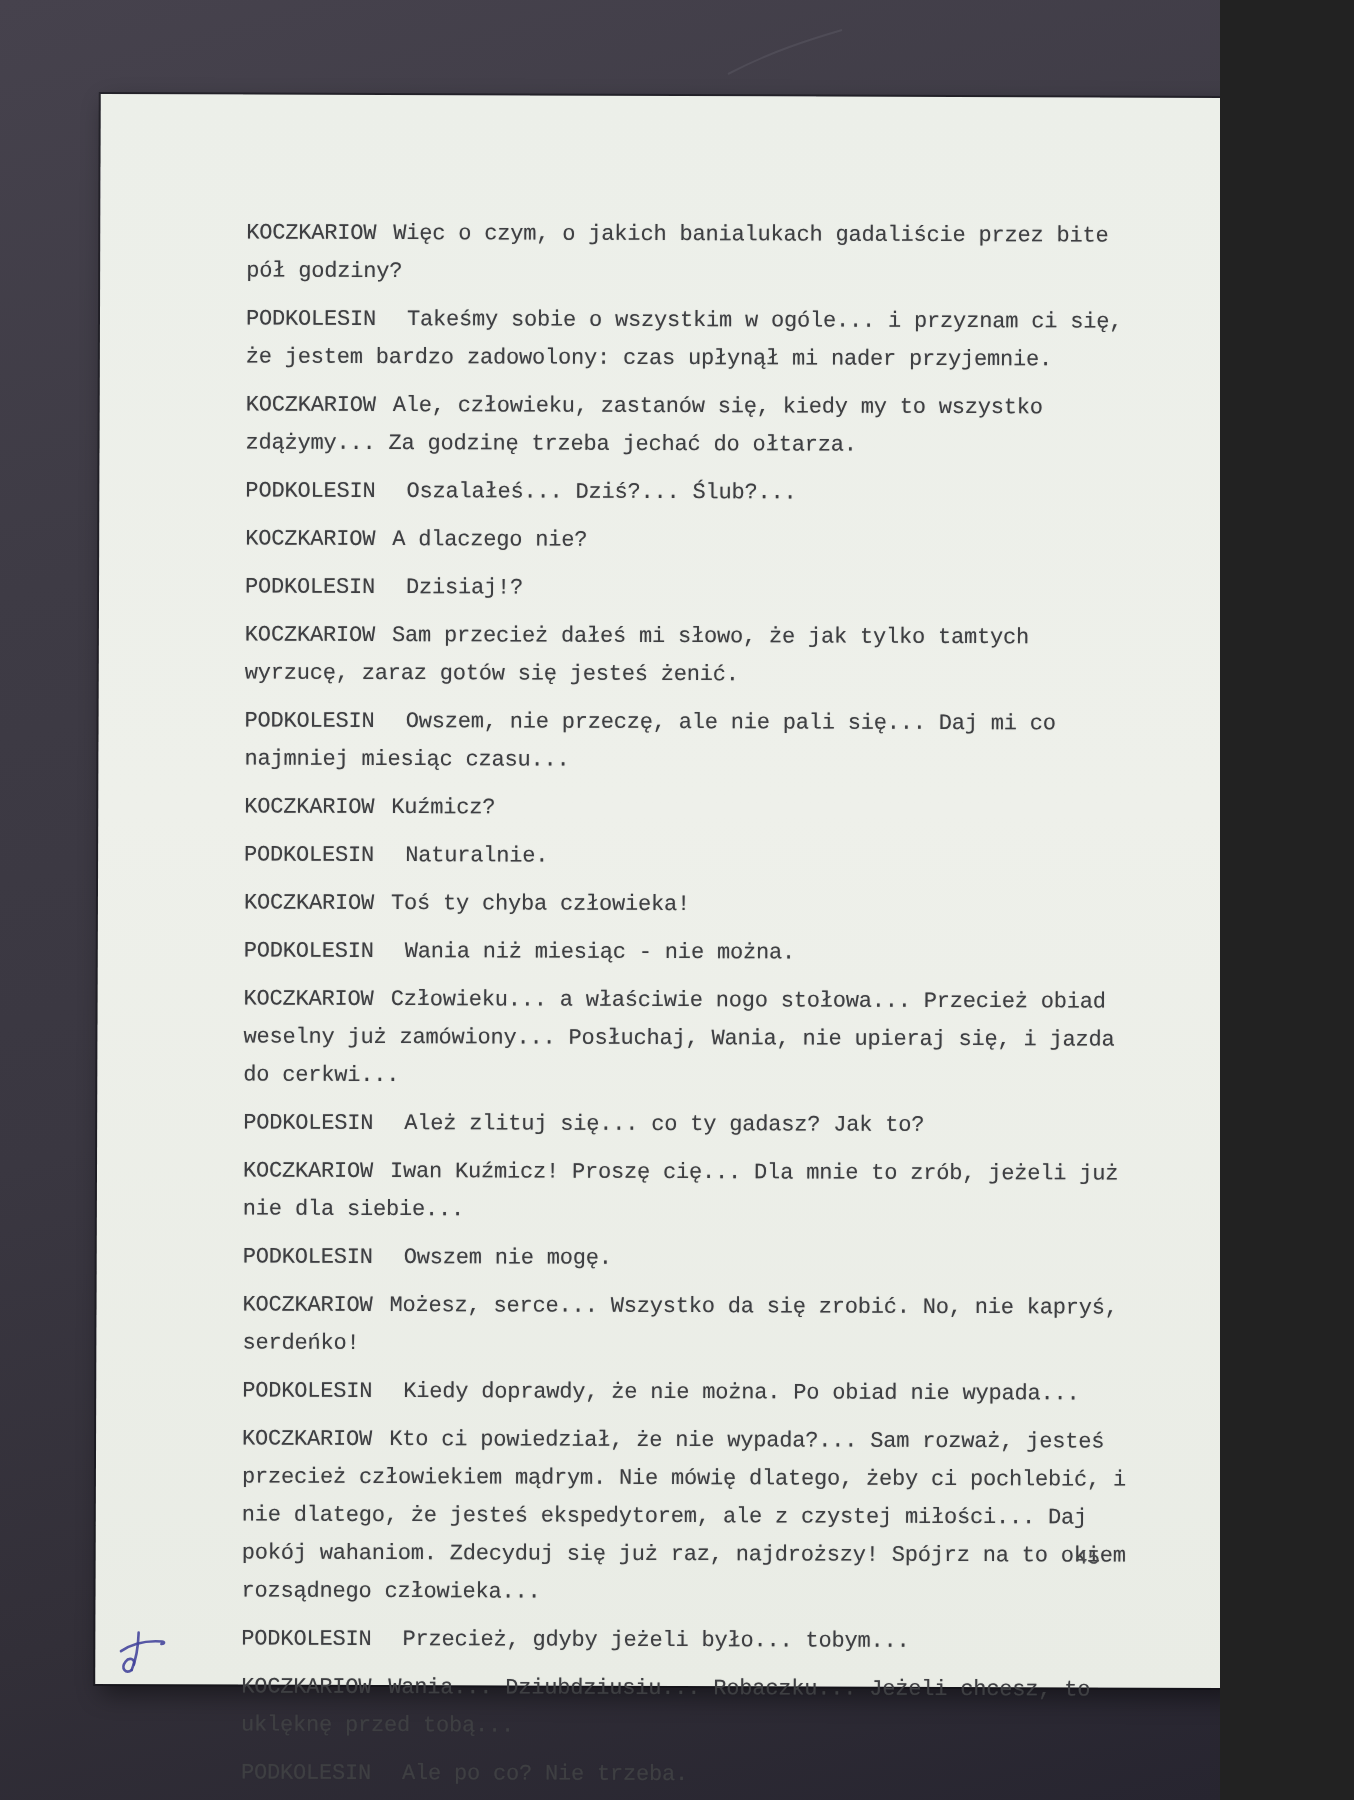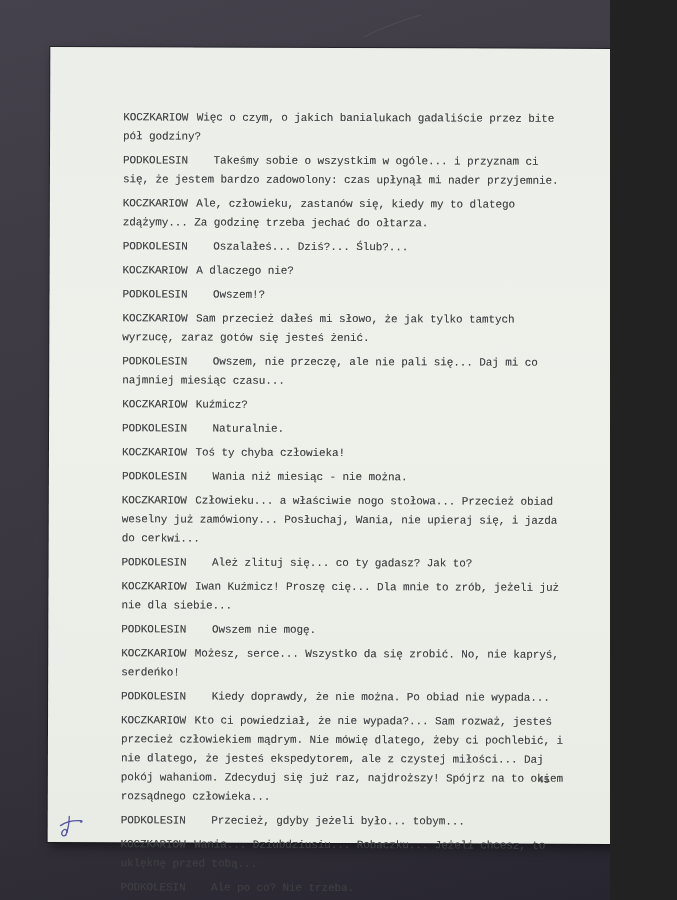--- a/index.html
+++ b/index.html
@@ -55,21 +55,21 @@
     line-height: 19px;
   }
   .content p.line {
     margin: 0 0 5px 0;
     text-shadow: 0 0 0.5px rgba(70,70,75,0.45);
   }
   .content .speaker {
     margin-right: 2px;
   }
   .content p.pod .speaker {
-    margin-right: 19px;
+    margin-right: 9px;
   }
   .page-number {
     position: absolute;
     top: 726px;
     right: 66px;
     font-size: 10px;
     color: #4a4b4e;
     text-shadow: 0 0 0.5px rgba(70,70,75,0.4);
   }
   .pen-mark {
@@ -97,24 +97,24 @@
     <path d="M662,12 C652,48 641,94 630,136" stroke="rgba(235,235,245,0.10)" stroke-width="1.2" fill="none"></path>
     <path d="M364,37 C385,26 404,20 421,15" stroke="rgba(235,235,245,0.08)" stroke-width="1" fill="none"></path>
   </svg>
   <div class="speck"></div>
 
   <div class="paper">
 
     <div class="content">
         <p class="line koc"><span class="speaker">KOCZKARIOW</span> <span class="text">Więc o czym, o jakich banialukach gadaliście przez bite pół godziny?</span></p>
         <p class="line pod"><span class="speaker">PODKOLESIN</span> <span class="text">Takeśmy sobie o wszystkim w ogóle... i przyznam ci się, że jestem bardzo zadowolony: czas upłynął mi nader przyjemnie.</span></p>
-        <p class="line koc"><span class="speaker">KOCZKARIOW</span> <span class="text">Ale, człowieku, zastanów się, kiedy my to dlatego zdążymy... Za godzinę trzeba jechać do ołtarza.</span></p>
+        <p class="line koc"><span class="speaker">KOCZKARIOW</span> <span class="text">Ale, człowieku, zastanów się, kiedy my to wszystko zdążymy... Za godzinę trzeba jechać do ołtarza.</span></p>
         <p class="line pod"><span class="speaker">PODKOLESIN</span> <span class="text">Oszalałeś... Dziś?... Ślub?...</span></p>
         <p class="line koc"><span class="speaker">KOCZKARIOW</span> <span class="text">A dlaczego nie?</span></p>
-        <p class="line pod"><span class="speaker">PODKOLESIN</span> <span class="text">Owszem!?</span></p>
+        <p class="line pod"><span class="speaker">PODKOLESIN</span> <span class="text">Dzisiaj!?</span></p>
         <p class="line koc"><span class="speaker">KOCZKARIOW</span> <span class="text">Sam przecież dałeś mi słowo, że jak tylko tamtych wyrzucę, zaraz gotów się jesteś żenić.</span></p>
         <p class="line pod"><span class="speaker">PODKOLESIN</span> <span class="text">Owszem, nie przeczę, ale nie pali się... Daj mi co najmniej miesiąc czasu...</span></p>
         <p class="line koc"><span class="speaker">KOCZKARIOW</span> <span class="text">Kuźmicz?</span></p>
         <p class="line pod"><span class="speaker">PODKOLESIN</span> <span class="text">Naturalnie.</span></p>
         <p class="line koc"><span class="speaker">KOCZKARIOW</span> <span class="text">Toś ty chyba człowieka!</span></p>
         <p class="line pod"><span class="speaker">PODKOLESIN</span> <span class="text">Wania niż miesiąc - nie można.</span></p>
         <p class="line koc"><span class="speaker">KOCZKARIOW</span> <span class="text">Człowieku... a właściwie nogo stołowa... Przecież obiad weselny już zamówiony... Posłuchaj, Wania, nie upieraj się, i jazda do cerkwi...</span></p>
         <p class="line pod"><span class="speaker">PODKOLESIN</span> <span class="text">Ależ zlituj się... co ty gadasz? Jak to?</span></p>
         <p class="line koc"><span class="speaker">KOCZKARIOW</span> <span class="text">Iwan Kuźmicz! Proszę cię... Dla mnie to zrób, jeżeli już nie dla siebie...</span></p>
         <p class="line pod"><span class="speaker">PODKOLESIN</span> <span class="text">Owszem nie mogę.</span></p>

